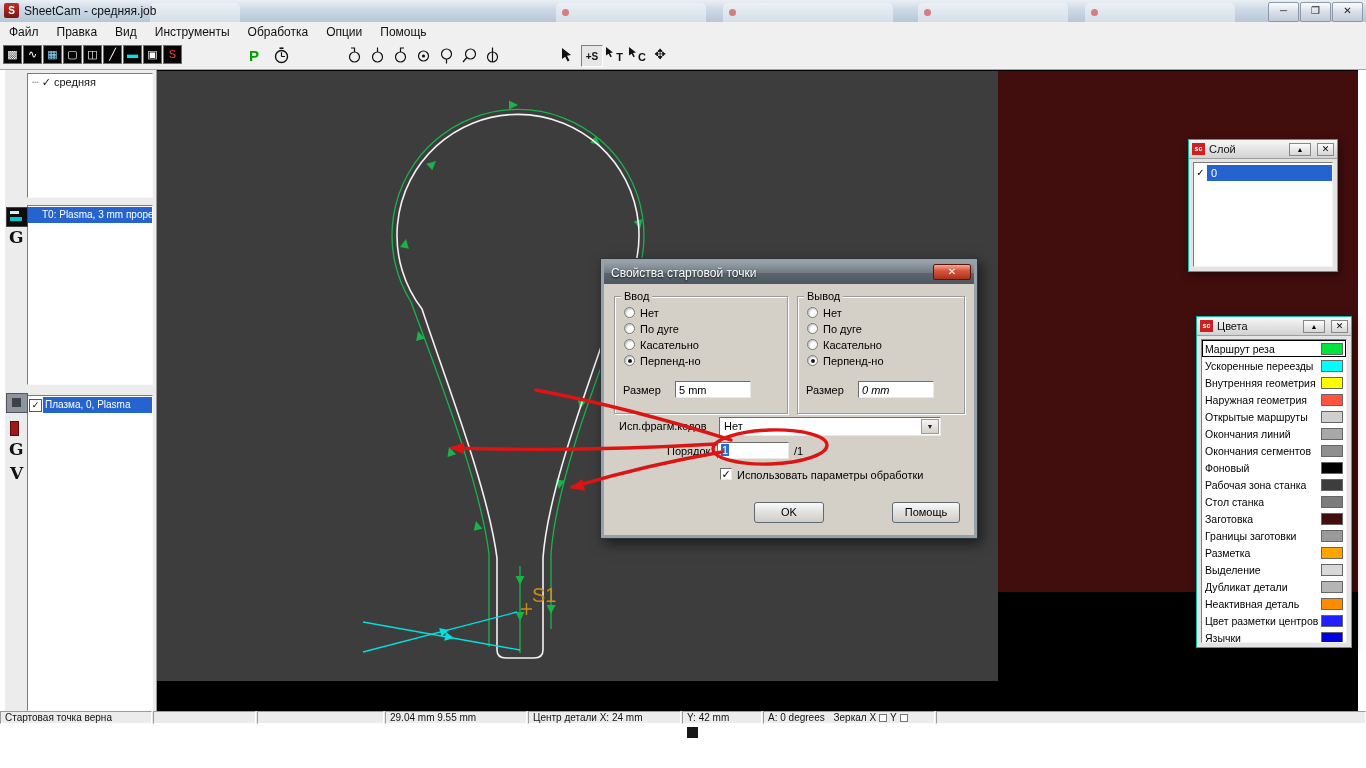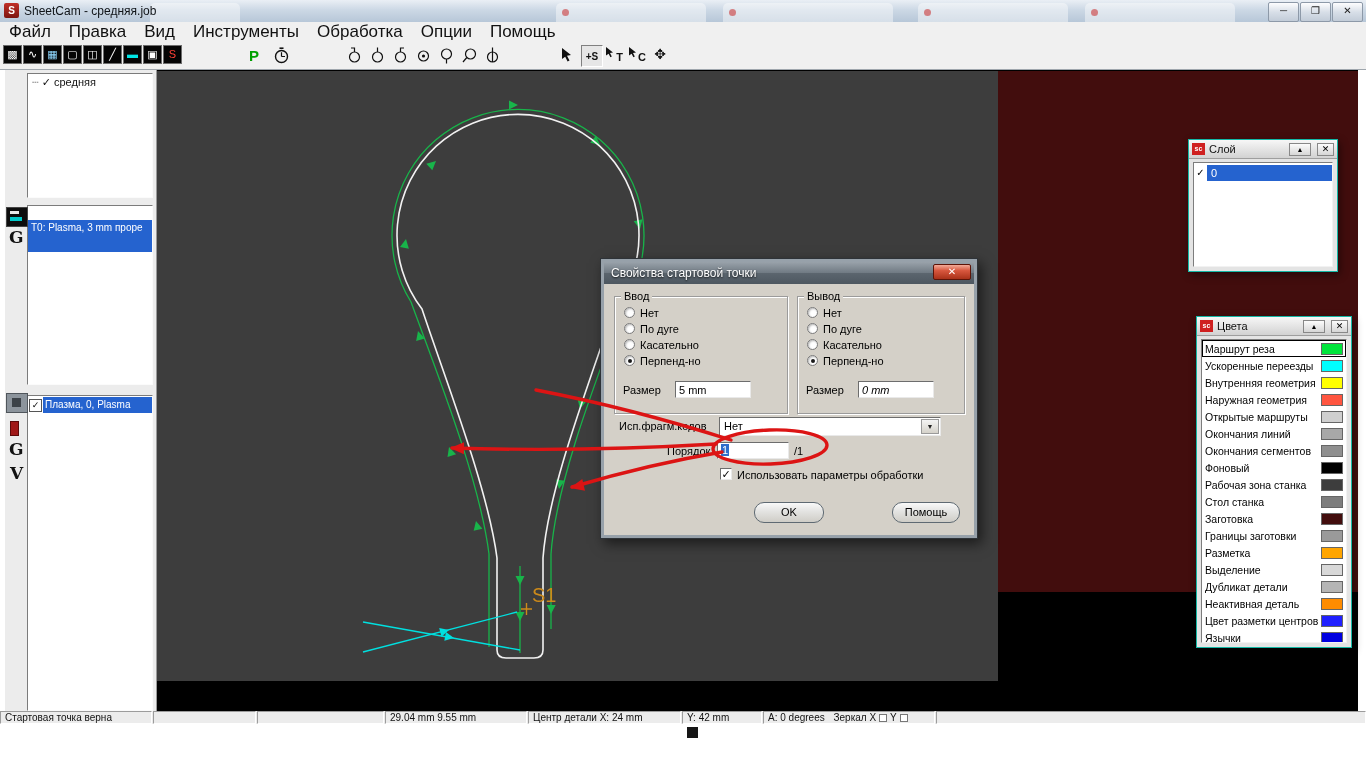--- a/index.html
+++ b/index.html
@@ -12,42 +12,42 @@
     border-radius:5px 5px 0 0;}
   .ghostdot{position:absolute;left:6px;top:6px;width:7px;height:7px;border-radius:50%;background:rgba(200,40,40,.55);}
   .appicon{position:absolute;left:4px;top:3px;width:15px;height:15px;background:linear-gradient(#c03028,#7d140f);
     color:#fff;font-size:10px;font-weight:bold;text-align:center;line-height:15px;border-radius:2px;}
   .apptitle{position:absolute;left:24px;top:4px;font-size:12px;color:#101418;}
   .winbtns{position:absolute;right:3px;top:2px;display:flex;gap:1px;z-index:6;}
   .winbtn{width:29px;height:18px;background:linear-gradient(#fdfdfe,#d8dfe8 50%,#c2ccd8);
     border:1px solid #8d99a8;border-radius:2px;font-size:10px;text-align:center;line-height:16px;color:#222;}
   
   .menubar{position:absolute;left:0;top:22px;width:1366px;height:20px;background:#f0f0f0;
-    display:flex;align-items:center;font-size:17px;color:#111;border-bottom:1px solid #dadada;z-index:5;}
+    display:flex;align-items:center;font-size:12px;color:#111;border-bottom:1px solid #dadada;z-index:5;}
   .menuitem{padding:0 9px;line-height:20px;}
   
   .toolbar{position:absolute;left:0;top:42px;width:1366px;height:27px;background:#f0f0f0;
     border-bottom:1px solid #9fa6ad;z-index:5;}
   .tbicon{position:absolute;top:3px;width:19px;height:19px;background:#050505;border:1px solid #6d6d6d;
     color:#fff;font-size:11px;text-align:center;line-height:17px;box-sizing:border-box;}
   .plabel{position:absolute;left:249px;top:5px;font-size:15px;font-weight:bold;color:#00a000;}
   .toolsvg{position:absolute;top:4px;width:19px;height:19px;}
   .flattool{position:absolute;top:3px;width:20px;height:20px;text-align:center;}
   .pressed{background:#e6e6e6;border:1px solid;border-color:#808080 #fff #fff #808080;}
   .plusS{font-size:10px;font-weight:bold;line-height:18px;color:#111;}
   .tcglyph{position:absolute;right:1px;bottom:2px;font-size:11px;font-weight:bold;color:#111;}
   .movetool{font-size:14px;line-height:19px;color:#111;}
   
   .sidebar{position:absolute;left:5px;top:69px;width:152px;height:643px;background:#ececec;
     border-right:1px solid #9a9a9a;box-sizing:border-box;z-index:4;}
   .panel{position:absolute;background:#fff;border:1px solid;border-color:#7b7b7b #fbfbfb #fbfbfb #7b7b7b;box-sizing:border-box;}
   .treeitem{font-size:11px;color:#111;padding:2px 0 0 4px;white-space:nowrap;}
   .treedash{color:#888;}
-  .selrow{margin-top:14px;height:32px;background:#2563cf;color:#fff;font-size:10px;line-height:16px;
-    padding-left:3px;white-space:nowrap;overflow:hidden;}
+  .selrow{margin-top:1px;height:16px;background:#2563cf;color:#fff;font-size:10px;line-height:16px;
+    padding-left:14px;white-space:nowrap;overflow:hidden;}
   .oprow{display:flex;align-items:center;margin-top:1px;height:16px;}
   .cbx{width:11px;height:11px;background:#fff;border:1px solid #555;font-size:9px;line-height:10px;
     text-align:center;color:#000;margin:0 1px;flex:none;}
   .opsel{flex:1;height:16px;background:#2563cf;color:#fff;font-size:10px;line-height:16px;
     padding-left:2px;white-space:nowrap;overflow:hidden;}
   .gutterG{position:absolute;font-family:"DejaVu Serif",serif;font-weight:bold;font-size:17px;color:#111;}
   .gicon1{position:absolute;left:1px;top:138px;width:20px;height:18px;background:#0d0d0d;border:1px solid #454545;}
   .gicon1 i{position:absolute;left:3px;top:3px;width:9px;height:3px;background:#e8e8e8;}
   .gicon1 b{position:absolute;left:3px;top:9px;width:12px;height:4px;background:#00c8c8;}
   .gicon2{position:absolute;left:1px;top:324px;width:20px;height:18px;background:#8c949c;border:1px solid #50565c;}
@@ -81,21 +81,21 @@
   .comboval{position:absolute;left:4px;top:1px;font-size:11px;line-height:15px;}
   .combobtn{position:absolute;right:1px;top:1px;bottom:1px;width:16px;
     background:linear-gradient(#f4f4f4,#d5d2ca);border:1px solid #9a9a9a;font-size:7px;
     text-align:center;line-height:14px;color:#222;}
   .ordinput{position:absolute;left:116px;top:183px;width:72px;height:17px;}
   .hl{background:#2e6ecb;color:#fff;padding:0 1px;}
   .cb{position:absolute;left:119px;top:209px;width:12px;height:12px;background:#fff;
     border:1px solid;border-color:#6d6d6d #e9e9e9 #e9e9e9 #6d6d6d;font-size:11px;line-height:10px;
     text-align:center;box-sizing:border-box;}
   .btn97{position:absolute;height:21px;background:linear-gradient(#f9f9f9,#e3e3e1 45%,#cfcdc7);
-    border:1px solid #5f6a73;border-radius:10px;font-size:11px;text-align:center;line-height:19px;box-sizing:border-box;}
+    border:1px solid #5f6a73;border-radius:3px;font-size:11px;text-align:center;line-height:19px;box-sizing:border-box;}
   
   .palette{position:absolute;background:#e4e4e4;border:1px solid #14b8a6;
     box-shadow:2px 3px 8px rgba(0,0,0,.45);box-sizing:border-box;z-index:10;}
   .ptitle{height:18px;background:linear-gradient(#f7f7f7,#d2d2d2);border-bottom:1px solid #9e9e9e;
     display:flex;align-items:center;padding:0 3px;gap:4px;}
   .plogo{width:13px;height:12px;background:#cf2020;color:#fff;font-size:7px;font-weight:bold;
     line-height:12px;text-align:center;flex:none;}
   .ptext{font-size:11px;color:#111;}
   .pup{margin-left:auto;width:22px;height:13px;background:linear-gradient(#fcfcfc,#d6d6d6);
     border:1px solid #888;font-size:7px;text-align:center;line-height:11px;box-sizing:border-box;}

